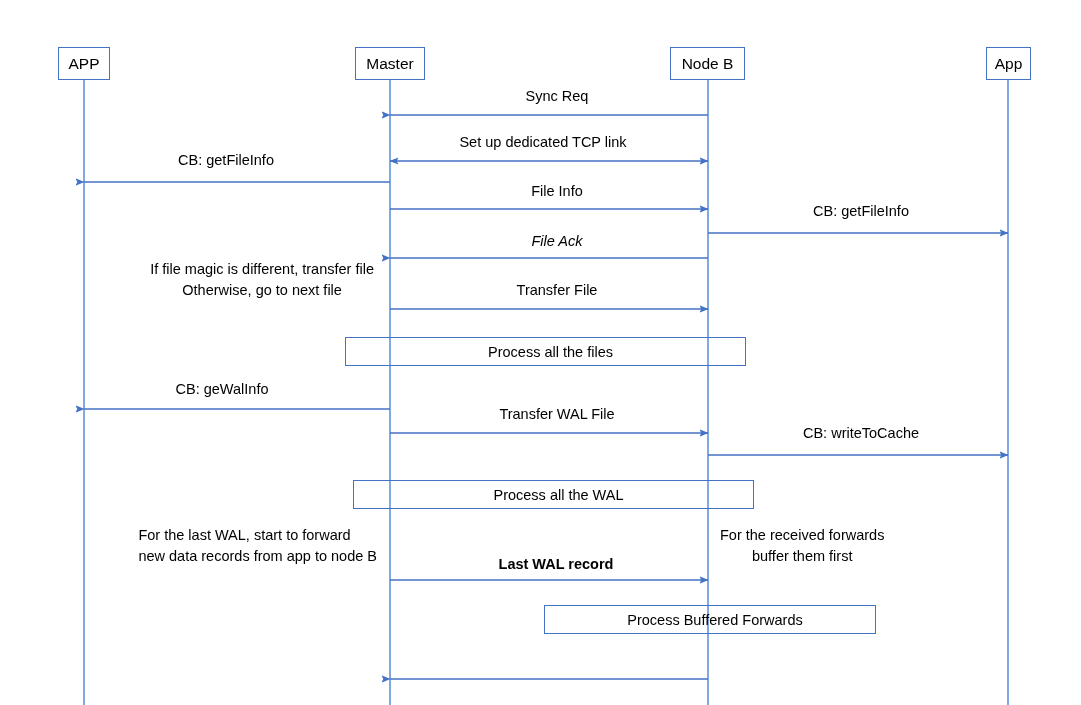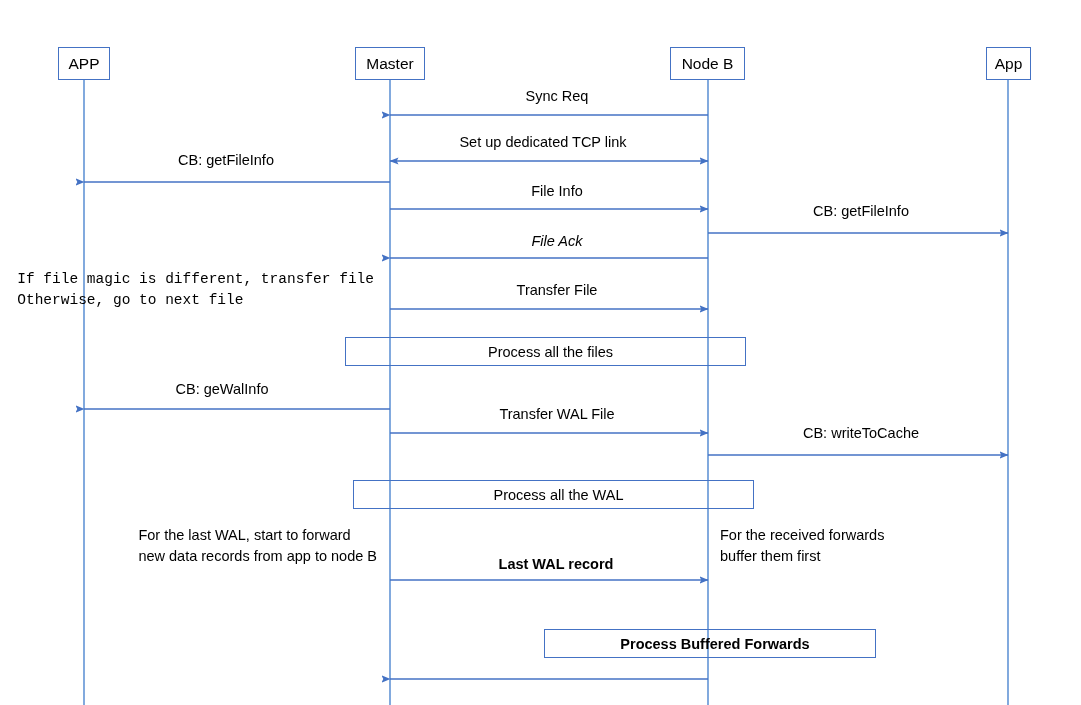--- a/index.html
+++ b/index.html
@@ -60,20 +60,21 @@
     line-height: 1.15;
     pointer-events: auto;
   }
   .note {
     position: absolute;
     font-size: 14.5px;
     color: #000000;
     line-height: 1.42;
     white-space: pre;
     pointer-events: auto;
+    text-align: center;
   }
   .note.right-aligned {
     transform: translate(-100%, 0);
   }
   .proc-box {
     position: absolute;
     box-sizing: border-box;
     border: 1.8px solid #4472C4;
     background: transparent;
     display: flex;
@@ -146,23 +147,23 @@
       <div class="msg-label" style="left: 557px; top: 396px;">Transfer WAL File</div>
       <div class="msg-label" style="left: 222px; top: 371px;">CB: geWalInfo</div>
       <div class="msg-label" style="left: 861px; top: 415px;">CB: writeToCache</div>
       <div class="msg-label" style="left: 556px; top: 546px; font-weight: bold;">Last WAL record</div>
       <div class="proc-box" style="left: 345px; top: 310px; width: 401px; height: 29px;">
         <span class="proc-label">Process all the files</span>
       </div>
       <div class="proc-box" style="left: 353px; top: 453px; width: 401px; height: 29px;">
         <span class="proc-label">Process all the WAL</span>
       </div>
-      <div class="proc-box" style="left: 544px; top: 602px; width: 332px; height: 29px; font-weight: bold;">
+      <div class="proc-box" style="left: 544px; top: 578px; width: 332px; height: 29px;">
         <span class="proc-label">Process Buffered Forwards</span>
       </div>
-      <div class="note right-aligned" style="left: 374px; top: 242px; text-align: left; font-family: Liberation Mono, monospace;">If file magic is different, transfer file
+      <div class="note right-aligned" style="left: 374px; top: 232px; text-align: center;">If file magic is different, transfer file
 Otherwise, go to next file</div>
       <div class="note right-aligned" style="left: 377px; top: 498px; text-align: left;">For the last WAL, start to forward
 new data records from app to node B</div>
       <div class="note" style="left: 720px; top: 498px;">For the received forwards
 buffer them first</div>
     </div>
 </div>
 
 </body></html>

